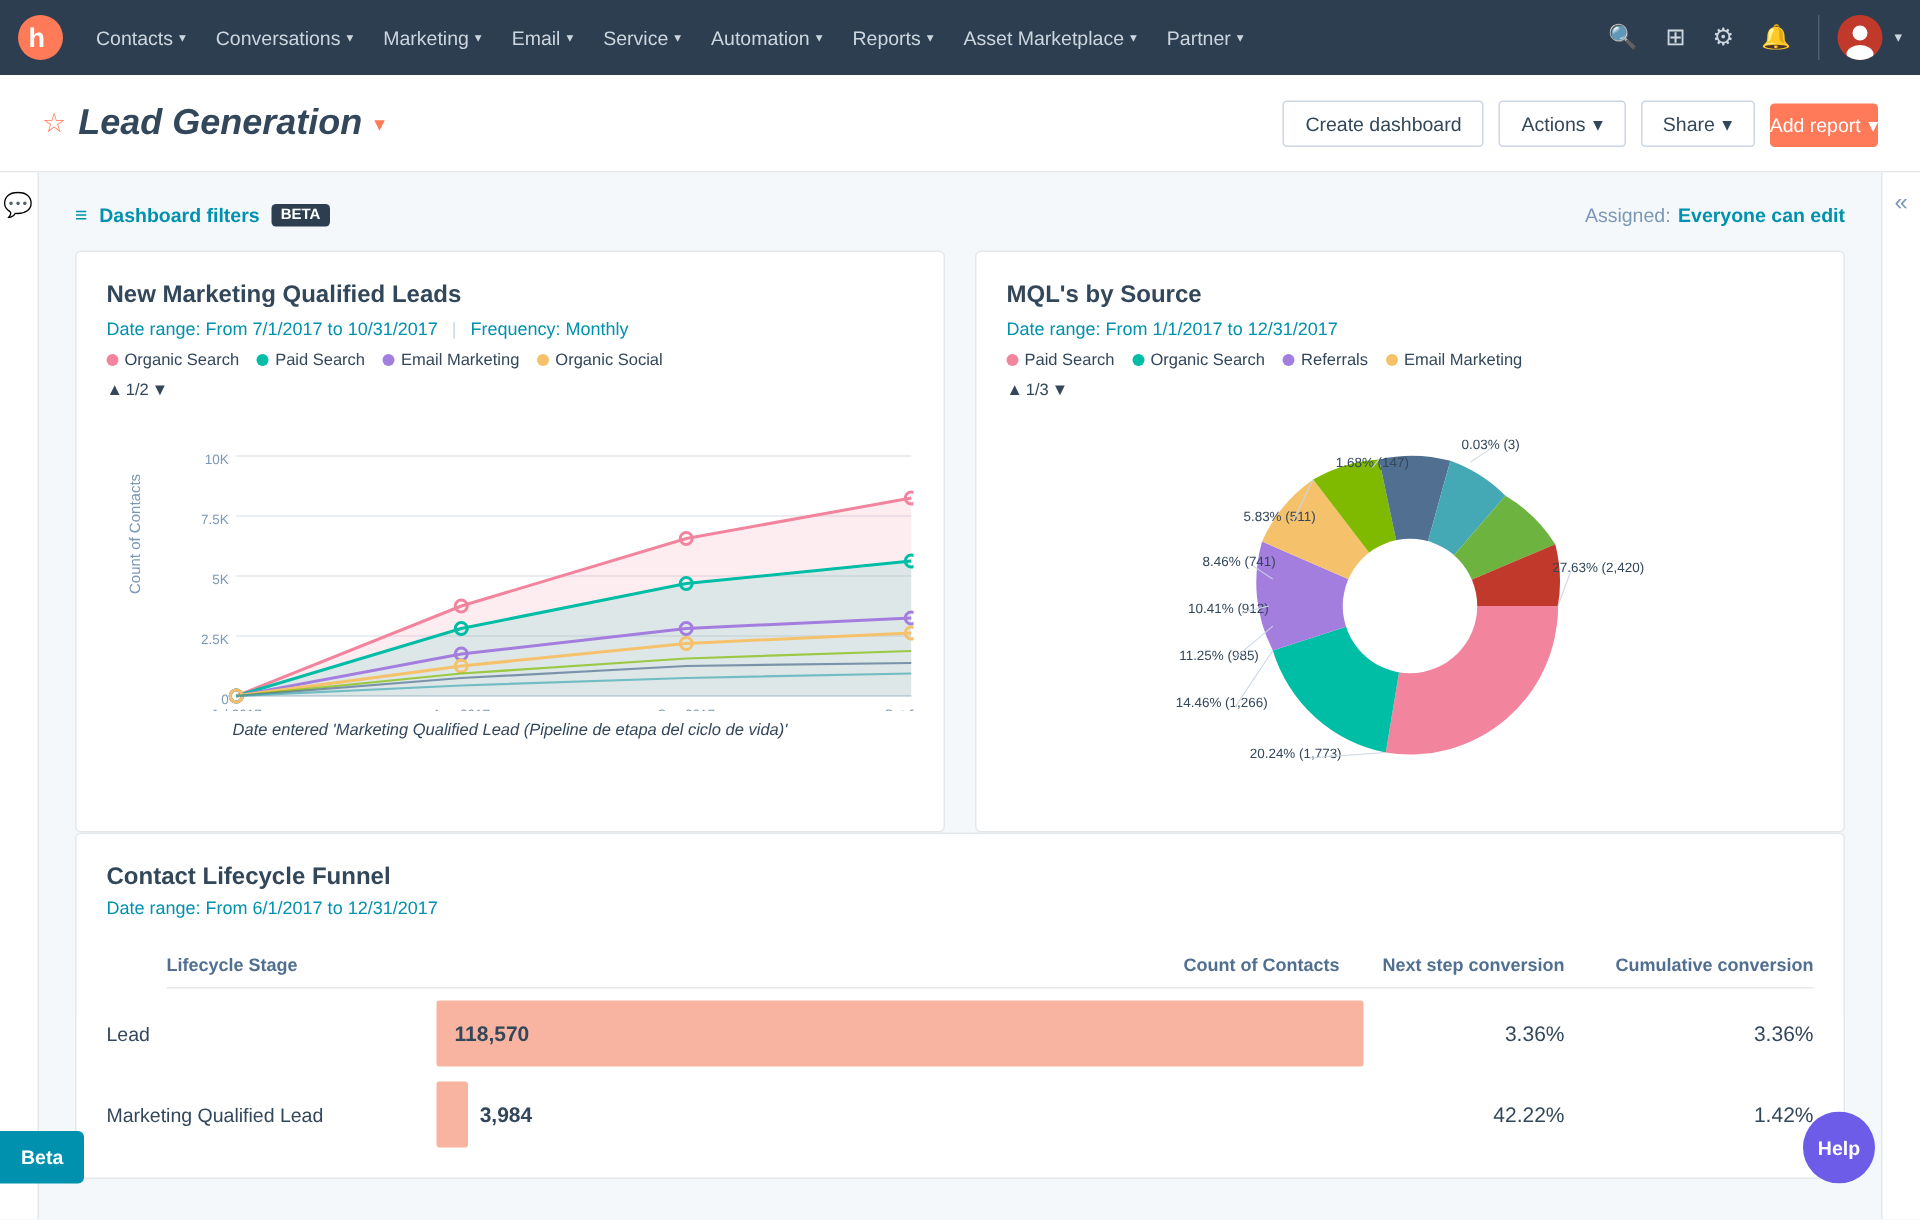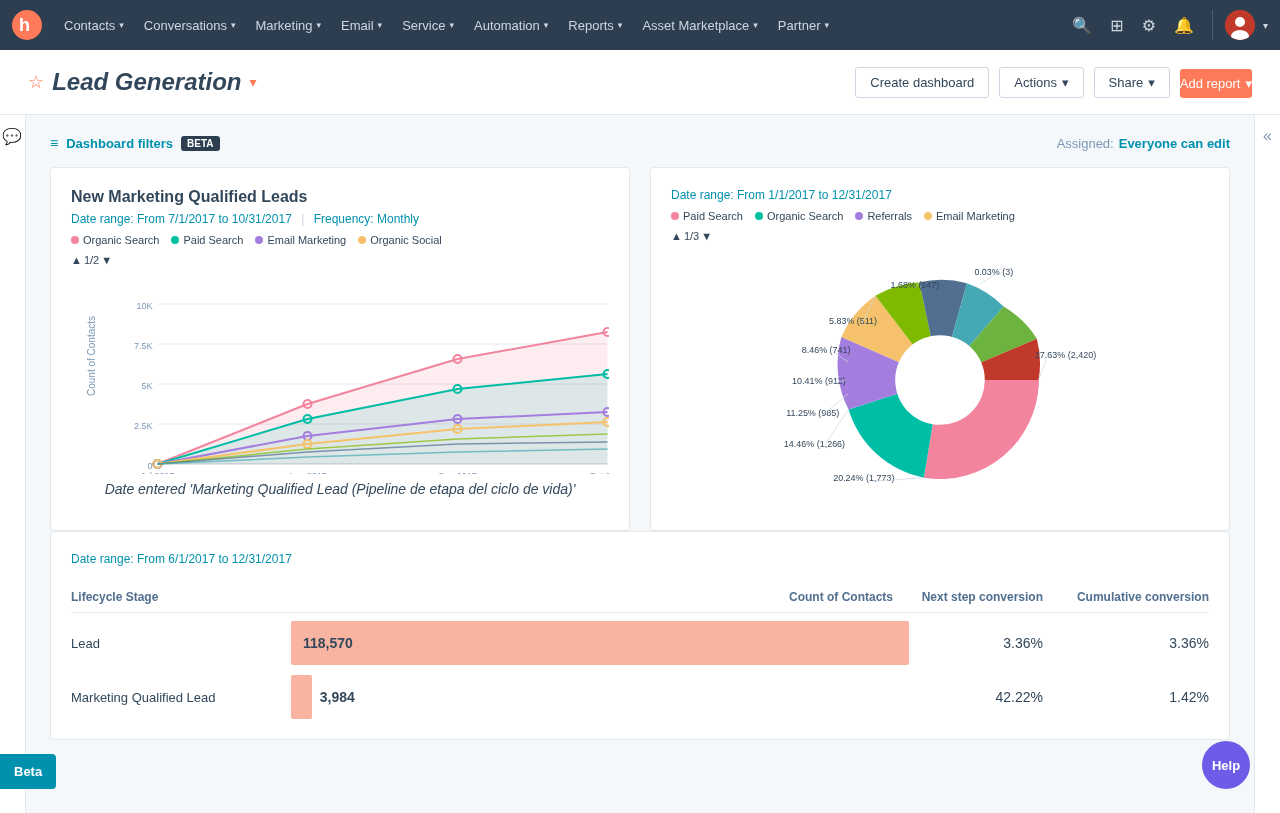--- a/index.html
+++ b/index.html
@@ -231,24 +231,25 @@
             <polyline points="40,190 190,175 340,165 490,160" fill="none" stroke="#7fba00" stroke-width="1.5" stroke-opacity="0.7"></polyline>
             <polyline points="40,190 190,178 340,170 490,168" fill="none" stroke="#516f90" stroke-width="1.5" stroke-opacity="0.7"></polyline>
             <polyline points="40,190 190,183 340,178 490,175" fill="none" stroke="#45a9b5" stroke-width="1.5" stroke-opacity="0.7"></polyline>
 
             <text x="40" y="205" font-size="9" fill="#7c98b6" text-anchor="middle">Jul 2017</text>
             <text x="190" y="205" font-size="9" fill="#7c98b6" text-anchor="middle">Aug 2017</text>
             <text x="340" y="205" font-size="9" fill="#7c98b6" text-anchor="middle">Sep 2017</text>
             <text x="490" y="205" font-size="9" fill="#7c98b6" text-anchor="middle">Oct 2017</text>
           </svg>
         </div>
-        <div style="text-align:center;font-size:14px;color:#33475b;margin-top:4px;font-style:italic;">Date entered 'Marketing Qualified Lead (Pipeline de etapa del ciclo de vida)'</div>
+        <div style="text-align:center;font-size:11px;color:#33475b;margin-top:4px;font-style:italic;">Date entered 'Marketing Qualified Lead (Pipeline de etapa del ciclo de vida)'</div>
       </div>
 
       <div class="card">
+        <div class="card-title">MQL's by Source</div>
         <div style="font-size:12px;color:#0091ae;margin-bottom:4px;">
           <span>Date range: From 1/1/2017 to 12/31/2017</span>
         </div>
 
         <div class="legend">
           <div class="legend-item">
             <span class="legend-dot" style="background:#f2849e;"></span>
             <span>Paid Search</span>
           </div>
           <div class="legend-item">
@@ -315,23 +316,24 @@
             <line x1="148" y1="125" x2="133" y2="115" stroke="#cbd6e2" stroke-width="0.8"></line>
             <line x1="178" y1="51" x2="163" y2="82" stroke="#cbd6e2" stroke-width="0.8"></line>
             <line x1="227" y1="36" x2="222" y2="42" stroke="#cbd6e2" stroke-width="0.8"></line>
             <line x1="295" y1="38" x2="310" y2="28" stroke="#cbd6e2" stroke-width="0.8"></line>
           </svg>
         </div>
       </div>
     </div>
 
     <div class="funnel-card">
+      <div class="funnel-title">Contact Lifecycle Funnel</div>
       <div class="funnel-date" style="font-size:12px;color:#0091ae;margin-bottom:16px;">Date range: From 6/1/2017 to 12/31/2017</div>
 
-      <div style="display:grid;grid-template-columns:220px 1fr 150px 150px;font-size:12px;font-weight:600;color:#516f90;padding:8px 0;border-bottom:1px solid #e5e8eb;margin-bottom:8px;">
+      <div style="display:grid;grid-template-columns:220px 1fr 150px 150px;font-size:12px;font-weight:600;color:#516f90;padding:8px 0;border-bottom:1px solid #e5e8eb;margin-bottom:8px;margin-left:40px;">
         <div>Lifecycle Stage</div>
         <div style="text-align:right;padding-right:16px;">Count of Contacts</div>
         <div style="text-align:right;padding-right:16px;">Next step conversion</div>
         <div style="text-align:right;">Cumulative conversion</div>
       </div>
 
       <div style="display:grid;grid-template-columns:220px 1fr 150px 150px;align-items:center;margin-bottom:10px;min-height:44px;">
         <div style="font-size:13px;color:#33475b;">Lead</div>
         <div style="position:relative;height:44px;display:flex;align-items:center;">
           <div style="background:#f8b4a0;width:100%;height:44px;display:flex;align-items:center;padding-left:12px;border-radius:2px;">

